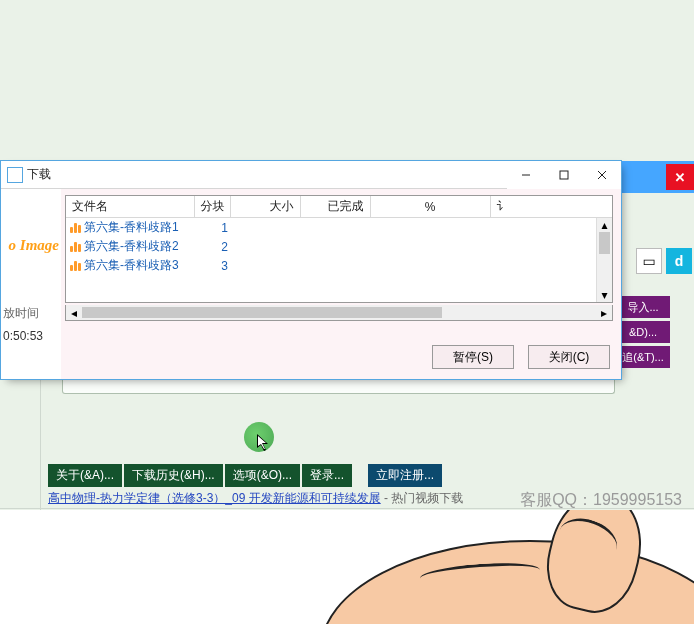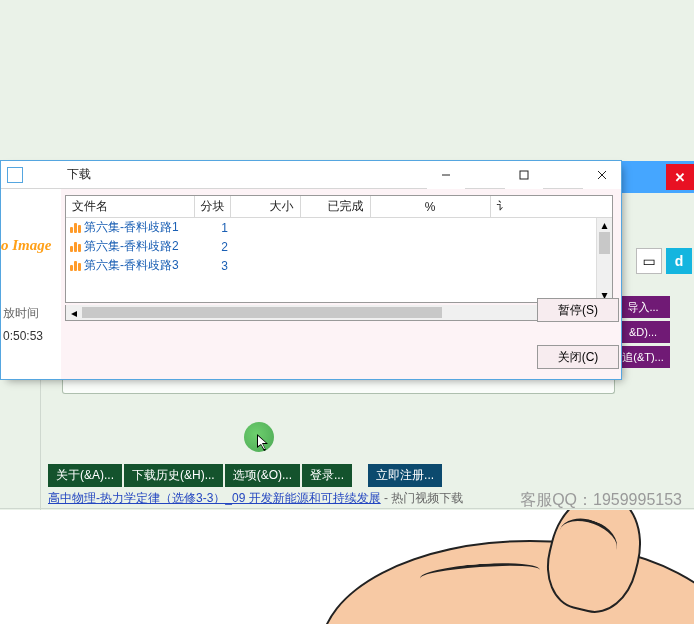--- a/index.html
+++ b/index.html
@@ -77,21 +77,20 @@
     background: #fdf3f6;
     border: 1px solid #55a6e0;
     box-shadow: 4px 4px 8px -3px rgba(0,0,0,.35);
   }
   .titlebar {
     height: 28px;
     background: #fff;
     border-bottom: 1px solid #d6d6d6;
     display:flex; align-items:center;
     padding-left: 6px;
-    gap: 40px;
   }
   .titlebar .appicon {
     width: 16px; height: 16px; margin-right: 4px;
     border:1px solid #55a6e0;
   }
   .titlebar .title { flex:1; font-size:12px; color:#222;}
   .tbtn {
     width: 38px; height: 28px;
     display:flex; align-items:center; justify-content:center;
     background: #fff;
@@ -113,20 +112,21 @@
     background: #fff;
     overflow:hidden;
   }
   .noimg {
     font-family: Georgia, serif;
     font-size: 15px;
     font-weight: bold;
     font-style: italic;
     color:#ffa018;
     padding: 48px 2px 0 0;
+    text-align: right;
     white-space:nowrap;
   }
   .meta-lbl {
     position:absolute;
     left:0; top:116px;
     font-size:12px; color:#666;
     width:60px; text-align:left; padding-left:2px;
   }
   .meta-val {
     position:absolute;
@@ -212,23 +212,23 @@
     background:#f0f0f0;
     border:1px solid #999; border-top:none;
     display:flex; align-items:center;
   }
   .hscroll .arrow { width:16px; height:100%; display:flex;align-items:center;justify-content:center;}
   .hscroll .track { flex:1; height:100%; background:#f0f0f0; position:relative;}
   .hscroll .thumb { position:absolute; top:2px; bottom:2px; left:0; width:70%; background:#c8c8c8;}
 
   .dlg-buttons {
     position:absolute;
-    right: 2px;
+    right: 11px;
     bottom: 10px;
-    display:flex; gap:23px;flex-direction:column;
+    display:flex; gap:14px;
   }
   .winbtn {
     min-width: 82px;
     height: 24px;
     line-height: 22px;
     background:#f7ecef;
     border:1px solid #999;
     font-size:12px;
     text-align:center;
     padding: 0 12px;

